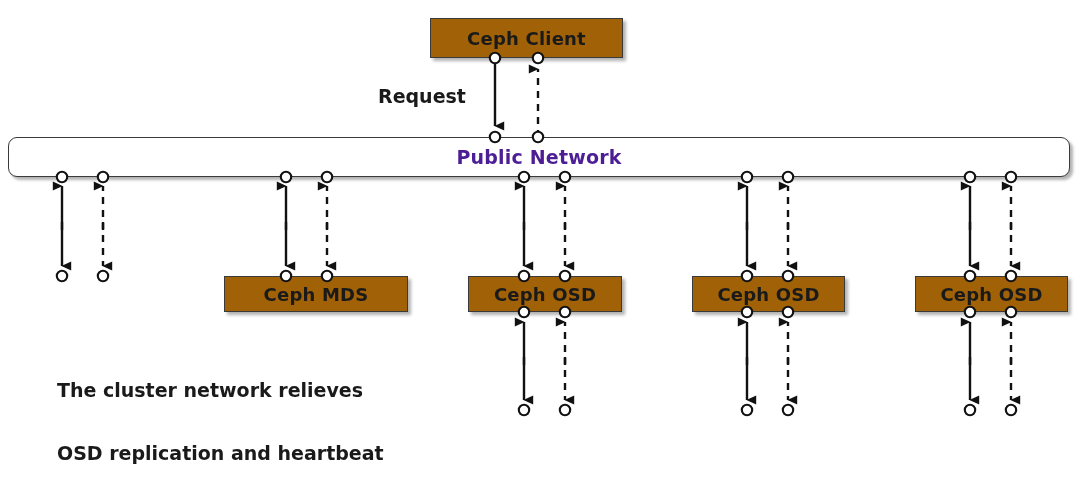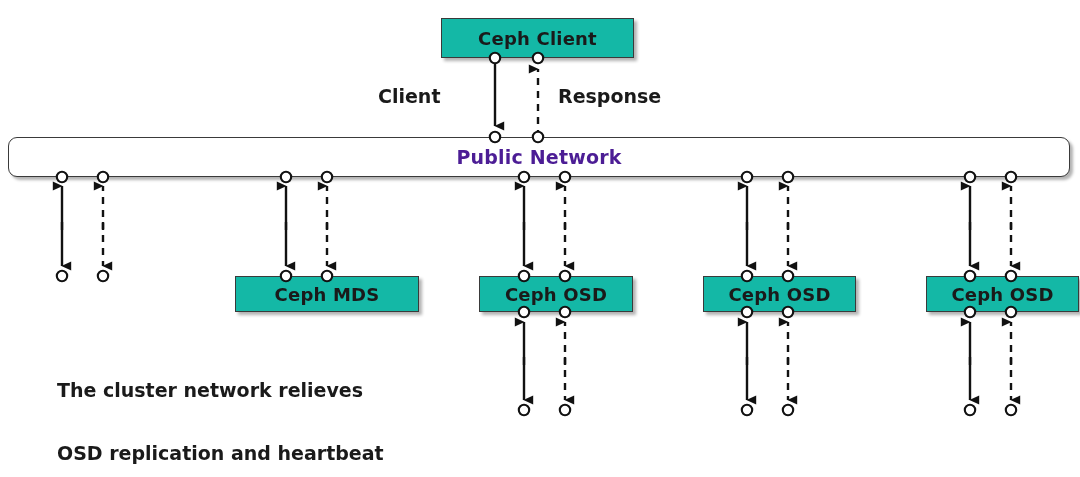--- a/index.html
+++ b/index.html
@@ -21,30 +21,29 @@
     position: absolute;
     left: 0;
     top: 0;
     width: 1080px;
     height: 477px;
   }
   
   .node {
     position: absolute;
     box-sizing: border-box;
-    background: #14b8a6;
+    background: #a16207;
     border: 1.6px solid #3a3a3a;
     box-shadow: 3px 3px 3px rgba(0,0,0,0.30);
     display: flex;
     align-items: center;
     justify-content: center;
     color: #1a1a1a;
     letter-spacing: 0.2px;
     white-space: nowrap;
-    margin-left: 11px;
   }
   .node-label {
     font-size: 18px;
     font-weight: 700;
   }
   
   .netbar {
     position: absolute;
     box-sizing: border-box;
     border: 1.8px solid #3a3a3a;
@@ -215,23 +214,22 @@
 
       <circle cx="524" cy="410" r="5.2"></circle>
       <circle cx="565" cy="410" r="5.2"></circle>
       <circle cx="747" cy="410" r="5.2"></circle>
       <circle cx="788" cy="410" r="5.2"></circle>
       <circle cx="970" cy="410" r="5.2"></circle>
       <circle cx="1011" cy="410" r="5.2"></circle>
     </g>
   </svg>
 
-  <div class="edge-label" style="left:378px; top:85px;">Client</div>
-
-  <div class="edge-label" style="left:558px; top:85px;">Response</div>
+  <div class="edge-label" style="left:378px; top:85px;">Request</div>
+
 
   <div class="caption" style="left:57px; top:337px;">
     <div>The cluster network relieves</div>
     <div>OSD replication and heartbeat</div>
     
   </div>
 
 </div>
 
 </body></html>

